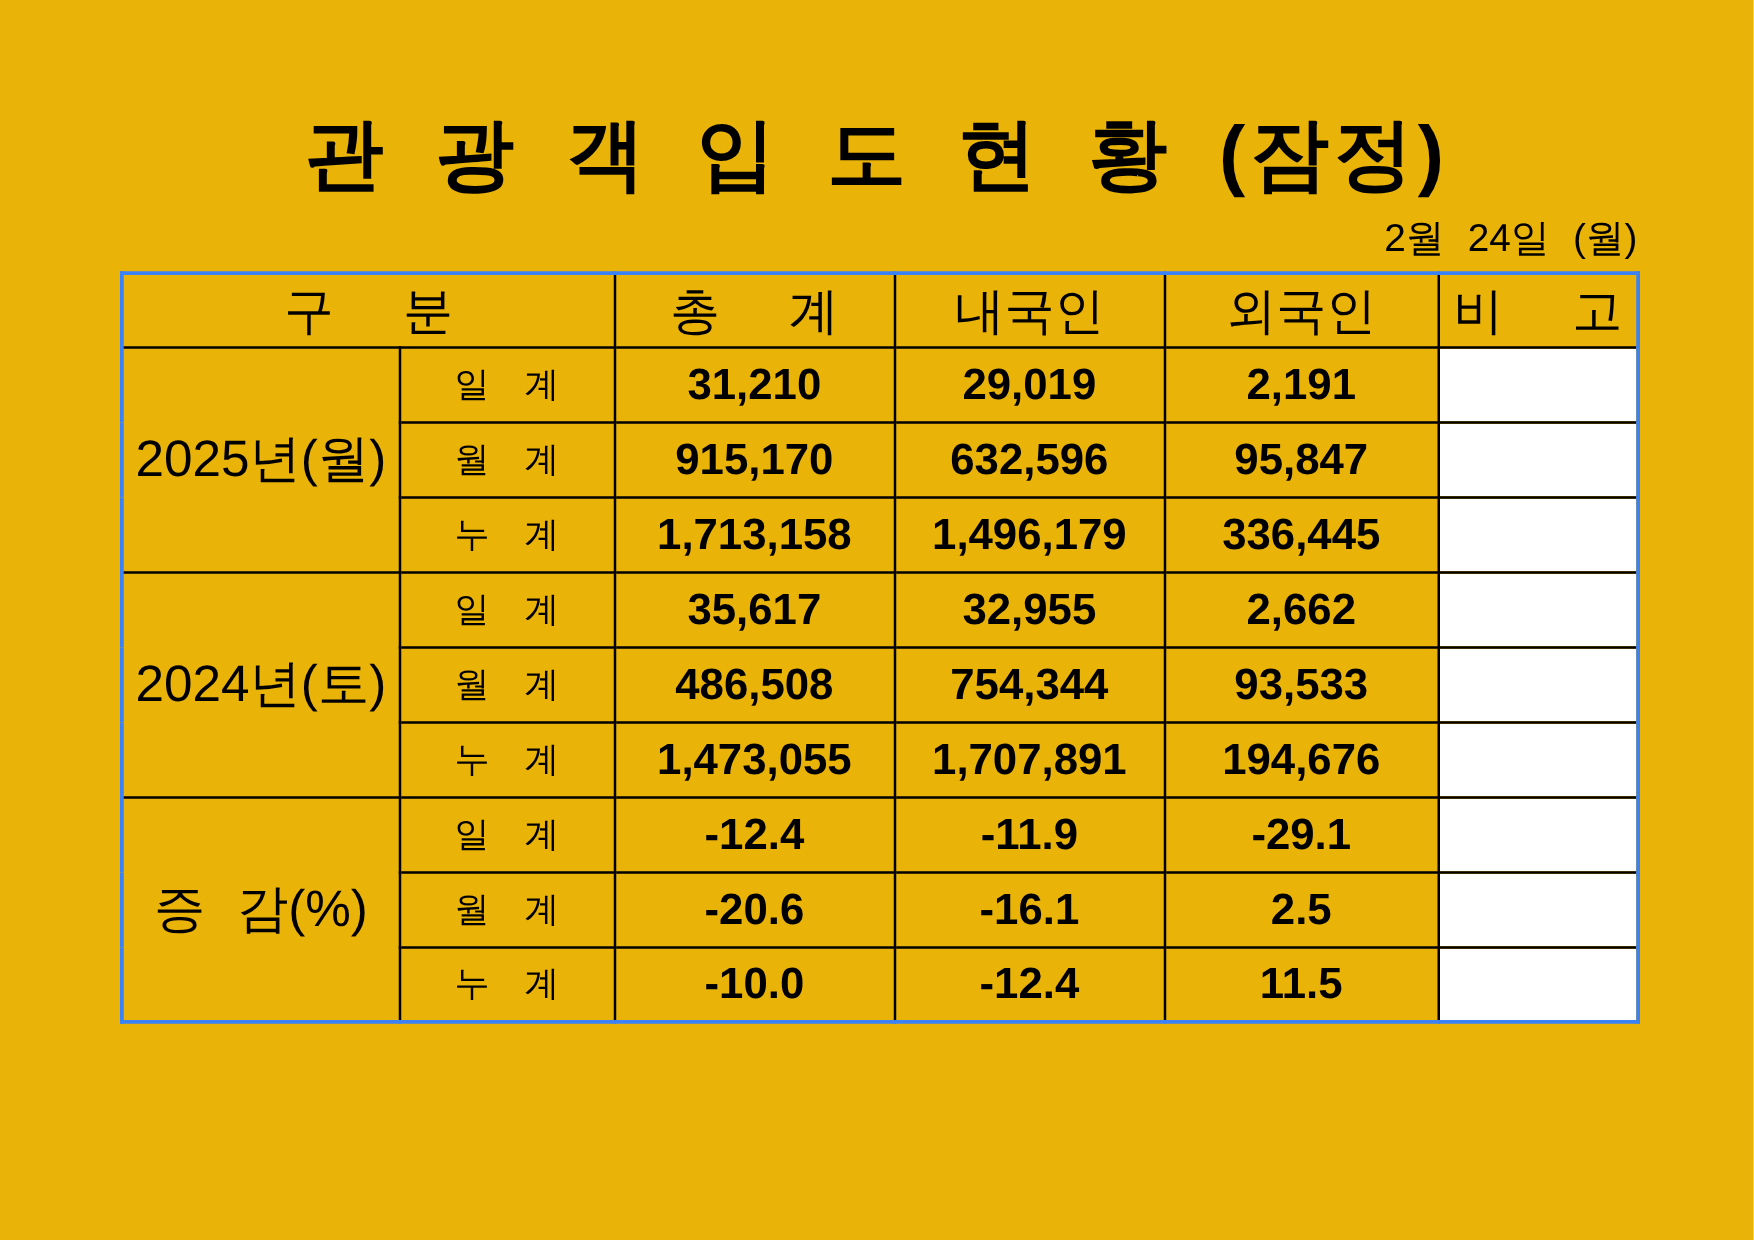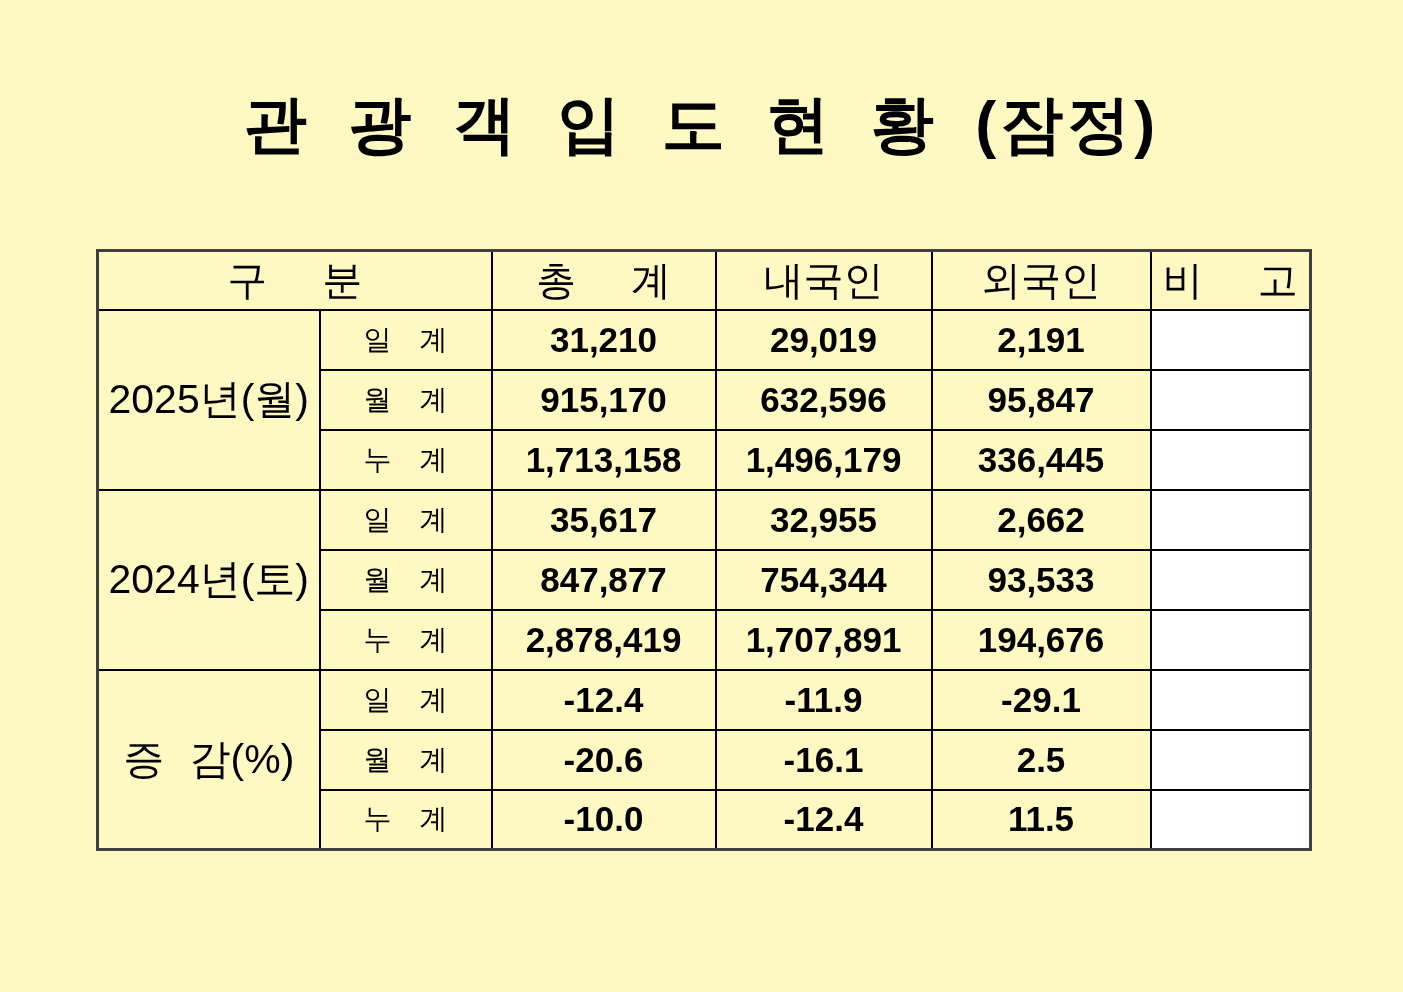--- a/index.html
+++ b/index.html
@@ -6,21 +6,21 @@
     margin: 0;
     padding: 0;
     background: #ffffff;
     font-family: "Liberation Sans", "DejaVu Sans", sans-serif;
     color: #000000;
   }
   .page {
     position: relative;
     width: 1403px;
     height: 992px;
-    background: #fef9c3;
+    background: #eab308;
     overflow: hidden;
   }
   .title {
     position: absolute;
     left: 0;
     right: 0;
     top: 90px;
     text-align: center;
     font-size: 63px;
     font-weight: 900;
@@ -34,25 +34,25 @@
     top: 170px;
     right: 93px;
     font-size: 31px;
     font-weight: 400;
     word-spacing: 10px;
     white-space: nowrap;
   }
   table.stats {
     position: absolute;
     left: 96px;
-    top: 249px;
+    top: 217px;
     border-collapse: collapse;
     table-layout: fixed;
     width: 1213px;
-    border: 3px solid #404040;
+    border: 3px solid #3b82f6;
   }
   table.stats th,
   table.stats td {
     border: 2px solid #000;
     padding: 0;
     text-align: center;
     vertical-align: middle;
     overflow: hidden;
     white-space: nowrap;
   }
@@ -88,20 +88,21 @@
     white-space: nowrap;
   }
 </style>
 </head>
 <body>
 
 <div class="page">
 
   <div class="title">관 광 객 입 도 현 황 (잠정)</div>
 
+  <div class="date-line">2월 24일 (월)</div>
 
   <table class="stats">
     <colgroup>
       <col style="width:222px">
       <col style="width:172px">
       <col style="width:224px">
       <col style="width:216px">
       <col style="width:219px">
       <col style="width:160px">
     </colgroup>
@@ -140,28 +141,28 @@
       <tr class="row">
         <td class="ylabel" rowspan="3">2024년(토)</td>
         <td class="rlabel">일 계</td>
         <td class="num">35,617</td>
         <td class="num">32,955</td>
         <td class="num">2,662</td>
         <td class="rem"></td>
       </tr>
       <tr class="row">
         <td class="rlabel">월 계</td>
-        <td class="num">847,877</td>
+        <td class="num">486,508</td>
         <td class="num">754,344</td>
         <td class="num">93,533</td>
         <td class="rem"></td>
       </tr>
       <tr class="row">
         <td class="rlabel">누 계</td>
-        <td class="num">2,878,419</td>
+        <td class="num">1,473,055</td>
         <td class="num">1,707,891</td>
         <td class="num">194,676</td>
         <td class="rem"></td>
       </tr>
 
       <tr class="row">
         <td class="ylabel" rowspan="3">증 감(%)</td>
         <td class="rlabel">일 계</td>
         <td class="num">-12.4</td>
         <td class="num">-11.9</td>

